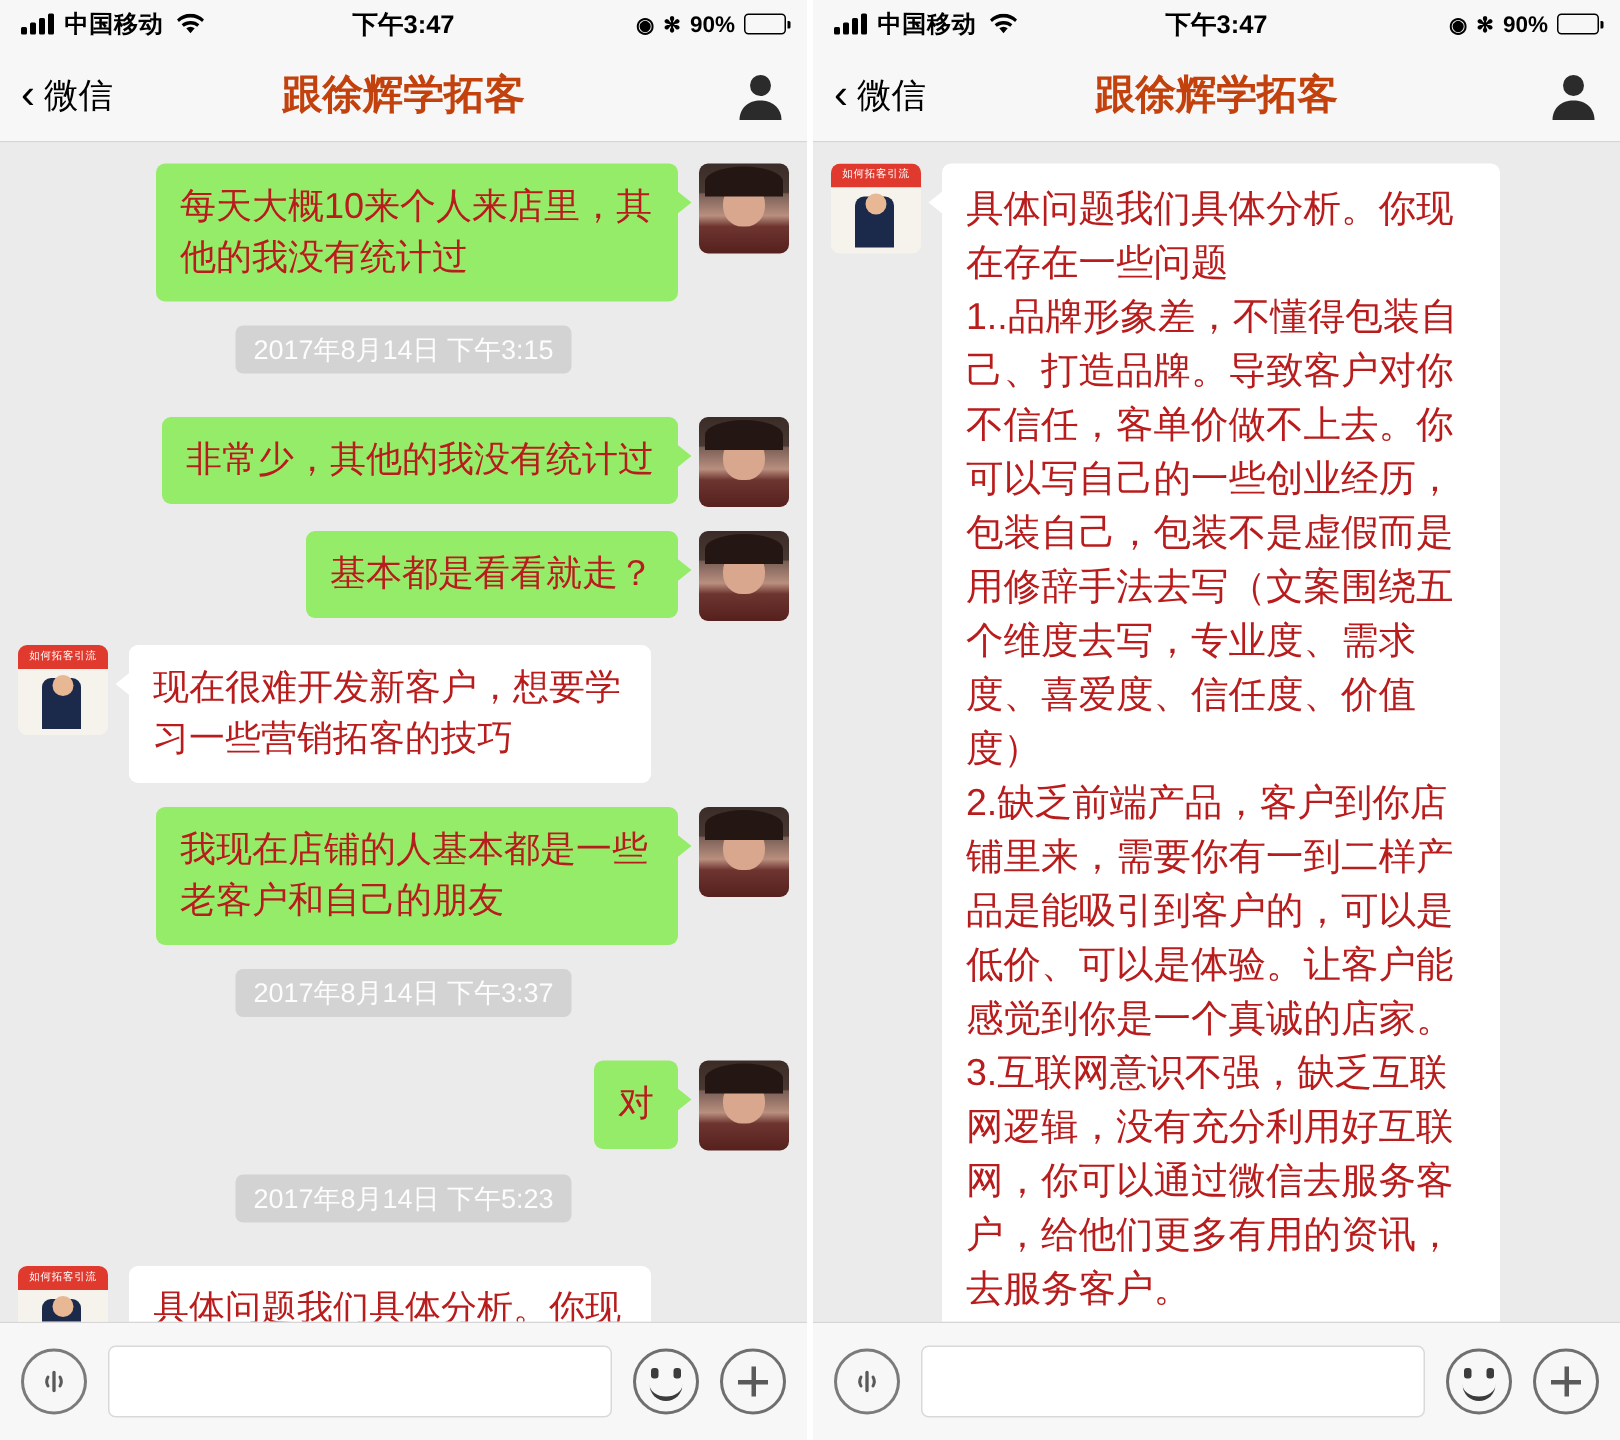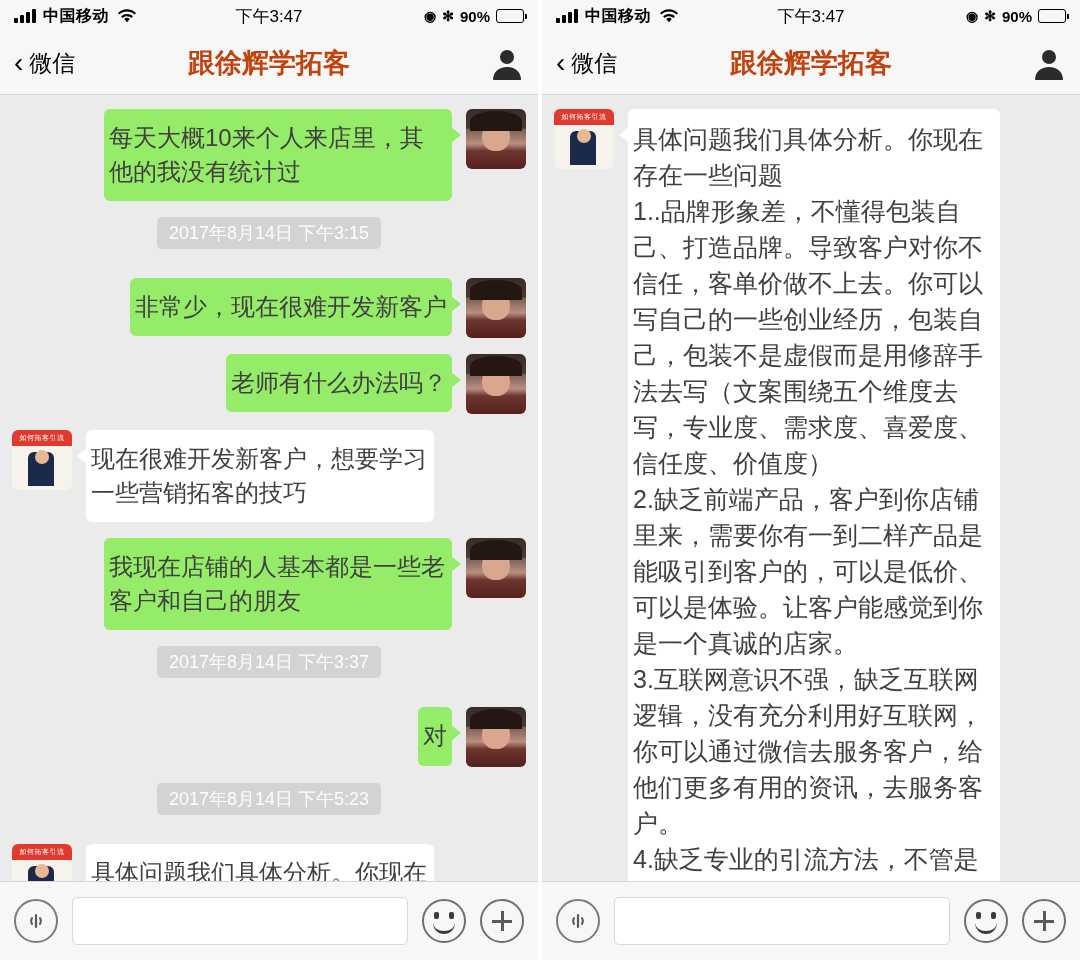--- a/index.html
+++ b/index.html
@@ -69,21 +69,21 @@
   .carrier { font-size: 16px; font-weight: bold; letter-spacing: 0.5px; }
   .wifi {
     width: 18px; height: 14px; position: relative; margin-left: 2px;
   }
   .wifi svg { display: block; }
   .status-center {
     position: absolute;
     left: 0; right: 0;
     text-align: center;
     font-size: 17px;
-    font-weight: normal;
+    font-weight: bold;
     pointer-events: none;
   }
   .status-right {
     margin-left: auto;
     display: flex;
     align-items: center;
     gap: 6px;
     font-size: 15px;
     font-weight: bold;
     z-index: 2;
@@ -227,24 +227,24 @@
   }
   .avatar.book .bk-head {
     position: absolute; left: 23px; top: 20px;
     width: 14px; height: 14px;
     border-radius: 50%;
     background: #e8b894;
     z-index: 2;
   }
   .bubble {
     max-width: 348px;
-    padding: 12px 5px;
+    padding: 12px 16px;
     font-size: 24px;
     line-height: 1.42;
-    color: #404040;
+    color: #b91c1c;
     position: relative;
     word-wrap: break-word;
     box-sizing: border-box;
   }
   .bubble.green {
     background: #95ec69;
     border-radius: 6px;
     margin-right: 14px;
   }
   .bubble.green::after {
@@ -391,25 +391,25 @@
       </div>
     </div>
 
     <div class="chat" id="left-chat">
         <div class="msg-row out">
           <div class="bubble green" style="white-space: pre-wrap;">每天大概10来个人来店里，其他的我没有统计过</div>
           <div class="avatar woman"></div>
         </div>
         <div class="timestamp"><span>2017年8月14日 下午3:15</span></div>
         <div class="msg-row out">
-          <div class="bubble green" style="white-space: pre-wrap;">非常少，现在很难开发新客户</div>
+          <div class="bubble green" style="white-space: pre-wrap;">非常少，其他的我没有统计过</div>
           <div class="avatar woman"></div>
         </div>
         <div class="msg-row out">
-          <div class="bubble green" style="white-space: pre-wrap;">老师有什么办法吗？</div>
+          <div class="bubble green" style="white-space: pre-wrap;">基本都是看看就走？</div>
           <div class="avatar woman"></div>
         </div>
         <div class="msg-row in">
           <div class="avatar book">
             <div class="bk-top">如何拓客引流</div>
             <div class="bk-body"></div>
             <div class="bk-head"></div>
             <div class="bk-person"></div>
           </div>
           <div class="bubble white" style="white-space: pre-wrap;">现在很难开发新客户，想要学习一些营销拓客的技巧</div>

